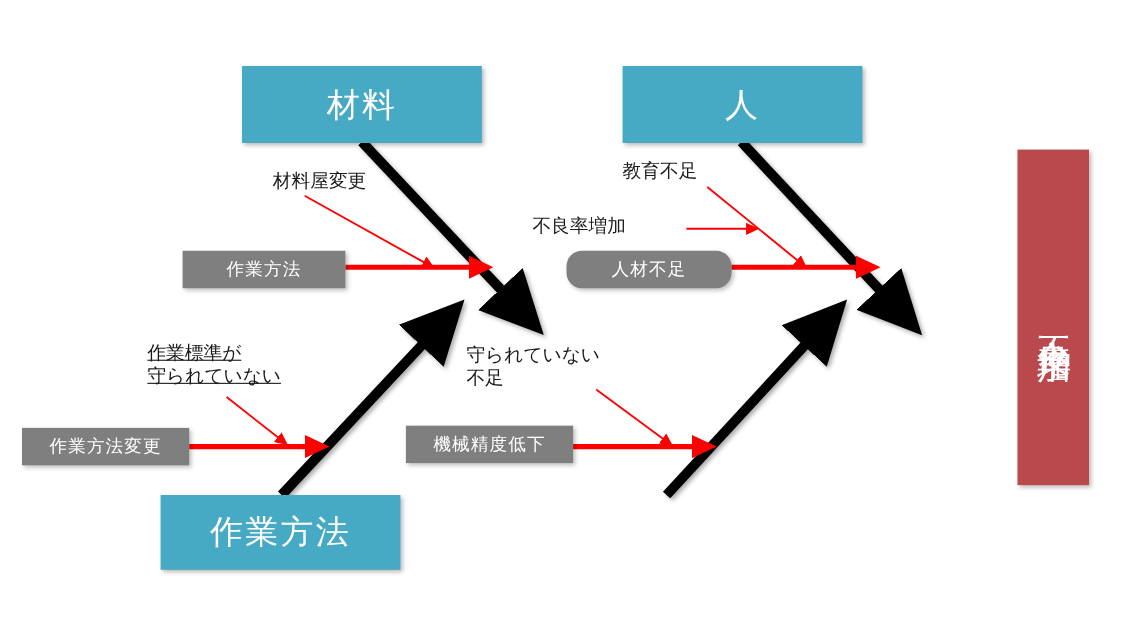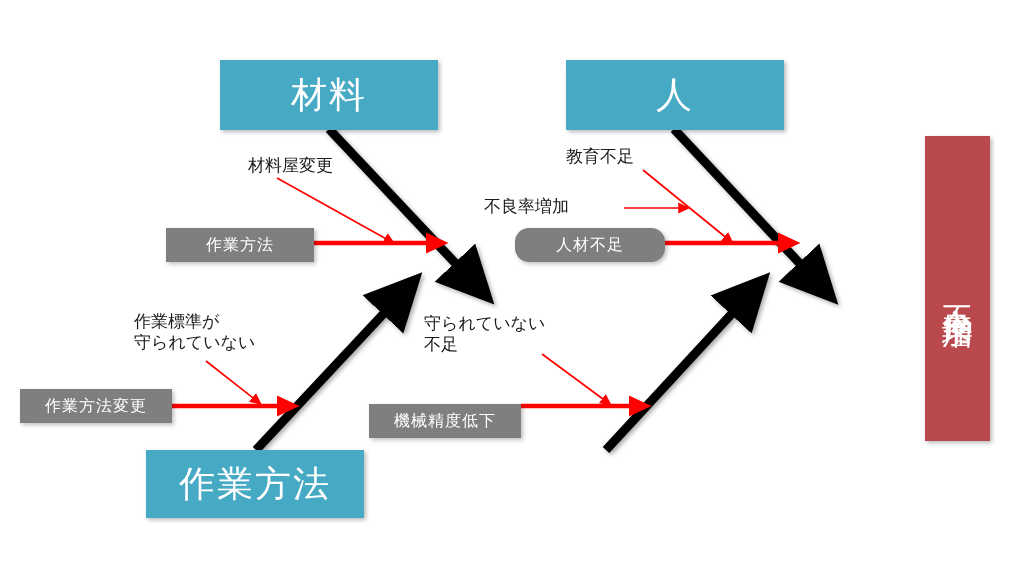--- a/index.html
+++ b/index.html
@@ -3,21 +3,21 @@
 <meta charset="utf-8">
 <style>
   html,body{margin:0;padding:0;background:#ffffff;}
   body{width:1024px;height:576px;position:relative;overflow:hidden;
        font-family:"DejaVu Sans","Liberation Sans",sans-serif;}
   #stage{position:absolute;inset:0;width:1024px;height:576px;}
   svg#art{position:absolute;left:0;top:0;width:1024px;height:576px;}
 
   .box{position:absolute;display:flex;align-items:center;justify-content:center;
        box-sizing:border-box;color:#ffffff;}
-  .cat-box{background:#46AAC4;font-size:36px;letter-spacing:2px;}
+  .cat-box{background:#46AAC4;font-size:30px;letter-spacing:2px;}
   .effect-box{background:#B9494C;font-size:31px;letter-spacing:3px;
         writing-mode:vertical-rl;text-orientation:upright;line-height:1.06;}
   .cause-box{background:#7F7F7F;font-size:16px;letter-spacing:1px;}
   .free-label{position:absolute;color:#1a1a1a;font-size:17px;line-height:1.25;
         white-space:pre;}
 </style>
 </head>
 <body>
 
 <div id="stage">
@@ -92,29 +92,29 @@
   </div>
 
   <div class="box cause-box" style="left:515px;top:228px;width:150px;height:34px;filter:drop-shadow(2px 2px 2px rgba(0,0,0,.25));border-radius:14px;">
     <span>人材不足</span>
   </div>
 
   <div class="box cause-box" style="left:20px;top:389px;width:152px;height:34px;filter:drop-shadow(2px 2px 2px rgba(0,0,0,.25));">
     <span>作業方法変更</span>
   </div>
 
-  <div class="box cause-box" style="left:369px;top:404px;width:152px;height:34px;filter:drop-shadow(2px 2px 2px rgba(0,0,0,.25));">
+  <div class="box cause-box" style="left:369px;top:387px;width:152px;height:34px;filter:drop-shadow(2px 2px 2px rgba(0,0,0,.25));">
     <span>機械精度低下</span>
   </div>
 
   <div class="free-label" style="left:248px;top:155px;width:120px;">材料屋変更</div>
 
   <div class="free-label" style="left:566px;top:146px;width:108px;">教育不足</div>
 
   <div class="free-label" style="left:484px;top:196px;width:140px;">不良率増加</div>
 
-  <div class="free-label" style="left:134px;top:311px;width:152px;">作業標準が
+  <div class="free-label" style="left:134px;top:311px;width:152px;text-decoration:underline;">作業標準が
 守られていない</div>
 
   <div class="free-label" style="left:424px;top:313px;width:148px;">守られていない
 不足</div>
 
 </div>
 
 </body></html>

